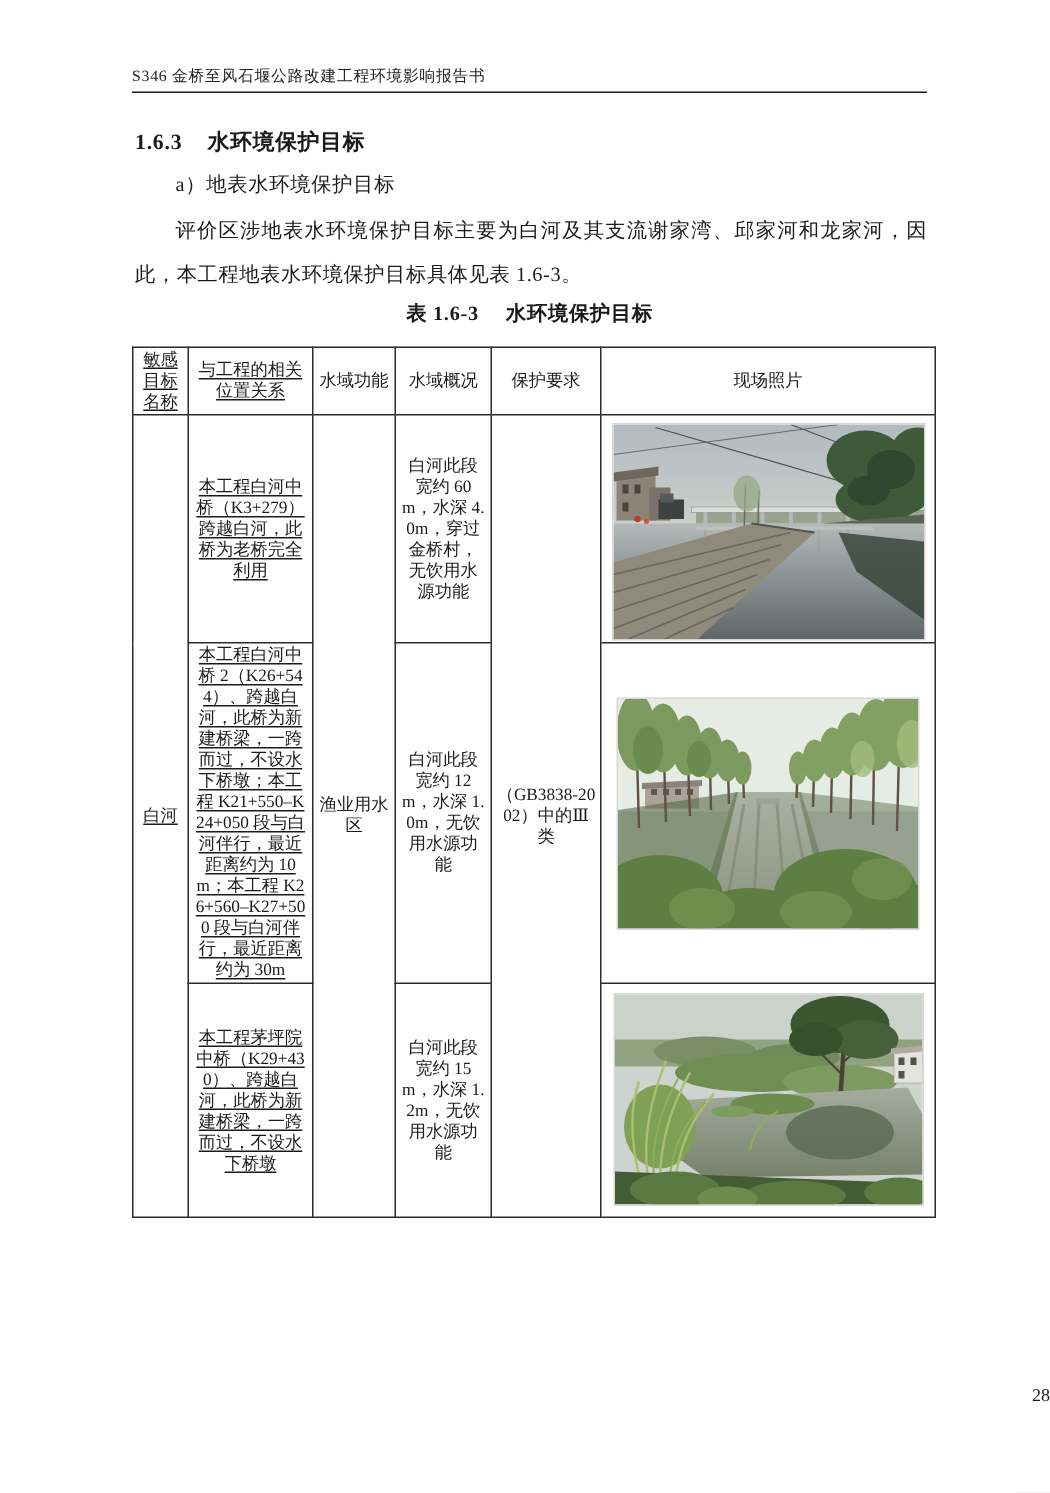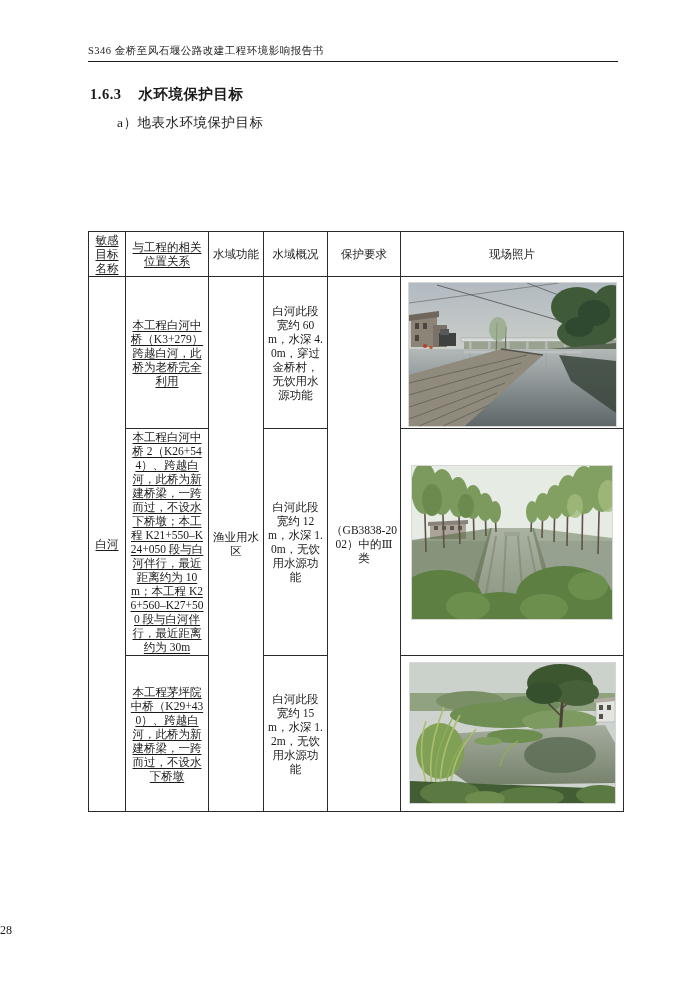--- a/index.html
+++ b/index.html
@@ -23,39 +23,43 @@
   table.tbl th,table.tbl td{border:1px solid #2b2b2b;text-align:center;vertical-align:middle;
     padding:1px 3px;line-height:14px;font-weight:normal;word-break:break-all;}
   table.tbl th{font-size:11.5px;}
   .u{text-decoration:underline;text-underline-offset:2px;}
   td.pcell{padding:0;background:#fff;}
   .pwrap{width:100%;height:100%;display:flex;justify-content:center;}
   .pwrap.v-top{align-items:flex-start;padding-top:3px;box-sizing:border-box;}
   .pwrap.v-mid{align-items:center;}
   .pwrap.v-bot{align-items:flex-end;padding-bottom:1px;box-sizing:border-box;}
   .photo{display:block;background:#cfd3cf;outline:1px solid #d7d7d7;}
-  .page-number{position:absolute;top:923px;left:0;width:700px;text-align:left;font-size:12px;}
+  .page-number{position:absolute;top:923px;left:0;width:700px;text-align:right;font-size:12px;}
 </style>
 </head>
 <body>
 
 <div class="page">
 
   <div class="running-header">
     <span>S346 金桥至风石堰公路改建工程环境影响报告书</span>
   </div>
   <div class="header-rule"></div>
 
   <div class="sec-heading">
     <span class="num">1.6.3</span><span>水环境保护目标</span>
   </div>
 
   <div class="sub-heading">a）地表水环境保护目标</div>
 
-
+  <p class="para">评价区涉地表水环境保护目标主要为白河及其支流谢家湾、邱家河和龙家河，因此，本工程地表水环境保护目标具体见表 1.6-3。</p>
+
+  <div class="tbl-caption">
+    <span class="cap-label">表 1.6-3</span><span>水环境保护目标</span>
+  </div>
 
   <table class="tbl">
     <colgroup>
       <col style="width:37px">
         <col style="width:83px">
         <col style="width:55px">
       <col style="width:64px">
         <col style="width:73px">
         <col style="width:223px">
     </colgroup>

